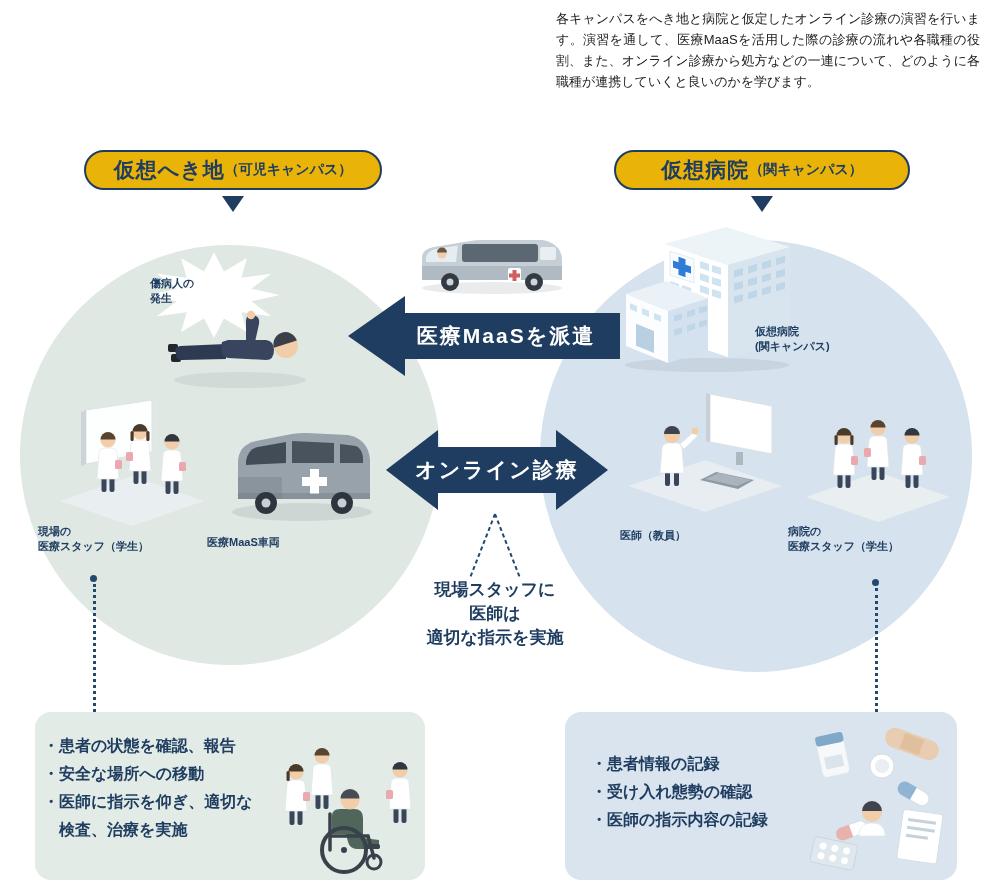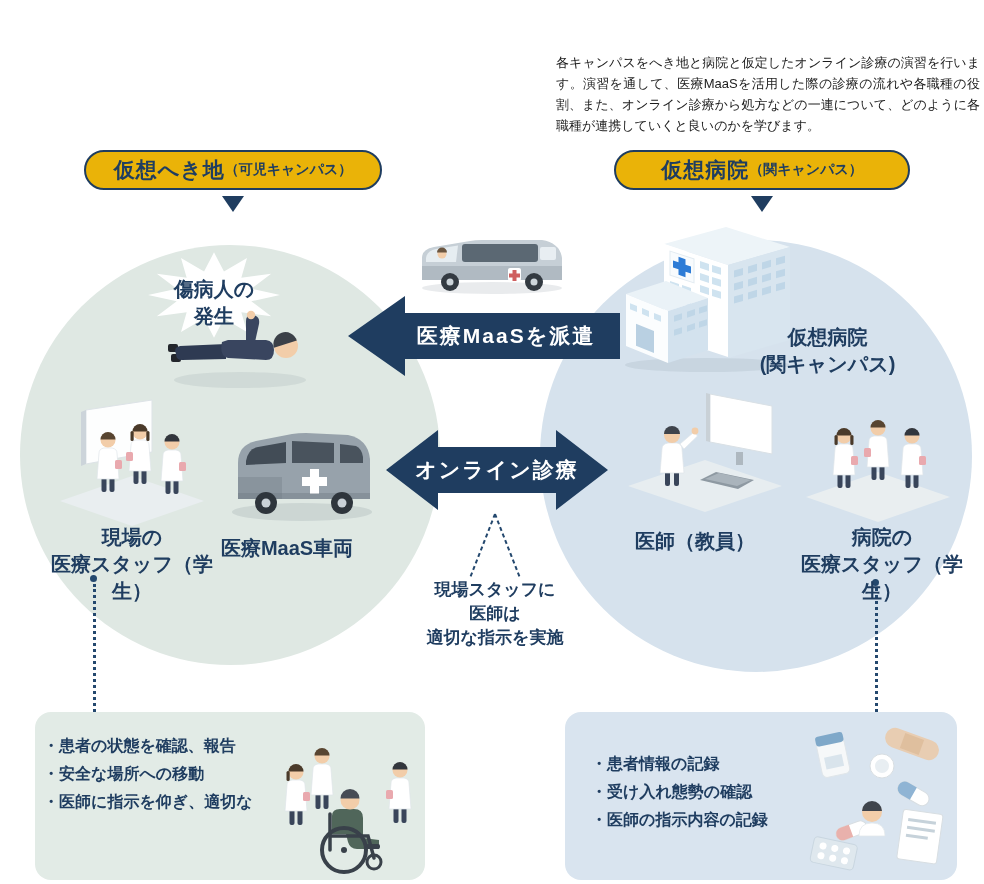--- a/index.html
+++ b/index.html
@@ -6,43 +6,43 @@
   body { background:#ffffff; font-family:"Liberation Sans","DejaVu Sans",sans-serif; }
   .canvas { position:relative; width:984px; height:884px; background:#ffffff; overflow:hidden; }
 
   
   .title-box { position:absolute; left:28px; top:20px; width:512px; height:68px; background:#ccd8e2; z-index:6; }
   .title-bar { position:absolute; left:0; top:0; width:9px; height:100%; background:#53769a; }
   .title-text { position:absolute; left:26px; top:50%; transform:translateY(-50%);
       font-family:"Liberation Serif","DejaVu Serif",serif; font-size:28px; font-weight:bold;
       color:#2e4d6c; letter-spacing:2px; white-space:nowrap; }
   .header-desc { position:absolute; left:556px; top:8px; width:424px; font-size:13px;
-      line-height:1.62; color:#1c1c1c; text-align:justify; z-index:6;margin-top:44px; }
+      line-height:1.62; color:#1c1c1c; text-align:justify; z-index:6; }
 
   
   .badge { position:absolute; height:40px; background:#eab308; border:2.5px solid #1f3d60;
       border-radius:22px; display:flex; align-items:center; justify-content:center;
       color:#1f3d60; z-index:7; }
   .badge-main { font-size:21px; font-weight:bold; letter-spacing:1px; }
   .badge-sub { font-size:14px; font-weight:bold; }
   .badge-remote { left:84px; top:150px; width:298px; }
   .badge-hospital { left:614px; top:150px; width:296px; }
   .pointer { position:absolute; width:0; height:0; border-left:11px solid transparent;
       border-right:11px solid transparent; border-top:16px solid #1f3d60; z-index:7; }
   .pointer-remote { left:222px; top:196px; }
   .pointer-hospital { left:751px; top:196px; }
 
   
   .circle { position:absolute; border-radius:50%; z-index:1; }
   .circle-remote { left:20px; top:245px; width:420px; height:420px; background:#dfe8e3; }
   .circle-hospital { left:540px; top:240px; width:432px; height:432px; background:#d6e2ed; }
 
   
-  .label { position:absolute; color:#1f3d60; font-weight:bold; font-size:20px;
-      text-align:center; line-height:1.35; z-index:4; }
+  .label { position:absolute; color:#1f3d60; font-weight:bold; font-size:11px;
+      text-align:left; line-height:1.35; z-index:4; }
   .label-incident { left:150px; top:276px; width:128px; }
   .label-left-staff { left:38px; top:524px; width:188px; }
   .label-vehicle { left:207px; top:535px; width:160px; }
   .label-hospital { left:755px; top:324px; width:145px; font-weight:bold; }
   .label-doctor { left:620px; top:528px; width:150px; }
   .label-right-staff { left:788px; top:524px; width:188px; }
 
   
   .arrow-wrap { position:absolute; z-index:5; }
   .arrow-dispatch { left:348px; top:296px; width:272px; height:80px; }
@@ -332,20 +332,21 @@
   <div class="dot dot-left"></div>
   <div class="dotline dotline-left"></div>
   <div class="dot dot-right"></div>
   <div class="dotline dotline-right"></div>
 
   <div class="info-box box-remote">
     <div class="box-text">
       <div>・患者の状態を確認、報告</div>
       <div>・安全な場所への移動</div>
       <div>・医師に指示を仰ぎ、適切な</div>
+      <div>　検査、治療を実施</div>
     </div>
   </div>
   <div class="info-box box-hospital">
     <div class="box-text">
       <div>・患者情報の記録</div>
       <div>・受け入れ態勢の確認</div>
       <div>・医師の指示内容の記録</div>
     </div>
   </div>
 

